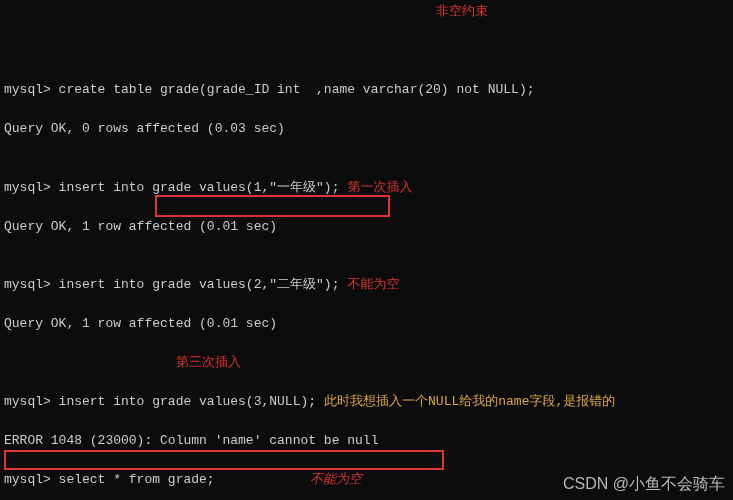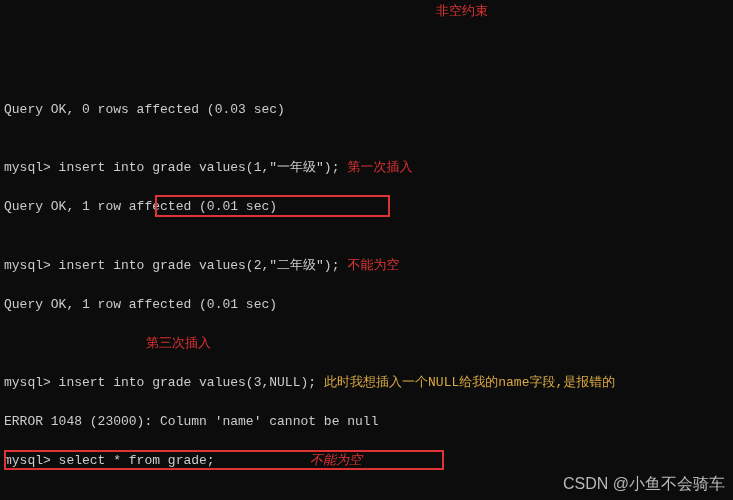--- a/index.html
+++ b/index.html
@@ -32,29 +32,29 @@
       color: #b8b8b8;
       font-size: 16px;
       font-family: sans-serif;
     }
   </style>
 </head>
 <body>
 
 
 
-<span class="line"><span class="annotation-red" style="position:absolute;left:436px;top:2px;">非空约束</span></span>
+<span class="line"><span>mysql&gt; create table grade(grade_ID int  ,name varchar(20) not NULL);</span><span class="annotation-red" style="position:absolute;left:436px;top:2px;">非空约束</span></span>
 <span class="line">Query OK, 0 rows affected (0.03 sec)</span>
 <span class="line"></span>
 <span class="line"><span>mysql&gt; insert into grade values(1,"一年级");</span><span class="annotation-red" style="margin-left:8px;">第一次插入</span></span>
 <span class="line">Query OK, 1 row affected (0.01 sec)</span>
 <span class="line"></span>
 <span class="line"><span>mysql&gt; insert into grade values(2,"二年级");</span><span class="annotation-red" style="margin-left:8px;">不能为空</span></span>
 <span class="line">Query OK, 1 row affected (0.01 sec)</span>
-<span class="line"><span class="annotation-red" style="position:absolute;left:146px;">第三次插入</span> </span>
+<span class="line"><span class="annotation-red" style="position:absolute;left:176px;">第三次插入</span> </span>
 <span class="line"><span>mysql&gt; insert into grade values(3,NULL);</span><span class="annotation-yellow" style="margin-left:8px;text-align:right;">此时我想插入一个NULL给我的name字段,是报错的</span></span>
 <span class="line">ERROR 1048 (23000): Column 'name' cannot be null</span>
 <span class="line"><span>mysql&gt; select * from grade;</span><span class="annotation-red" style="position:absolute;left:310px;font-style:italic;">不能为空</span></span>
 
 
 
 
 
 
 

